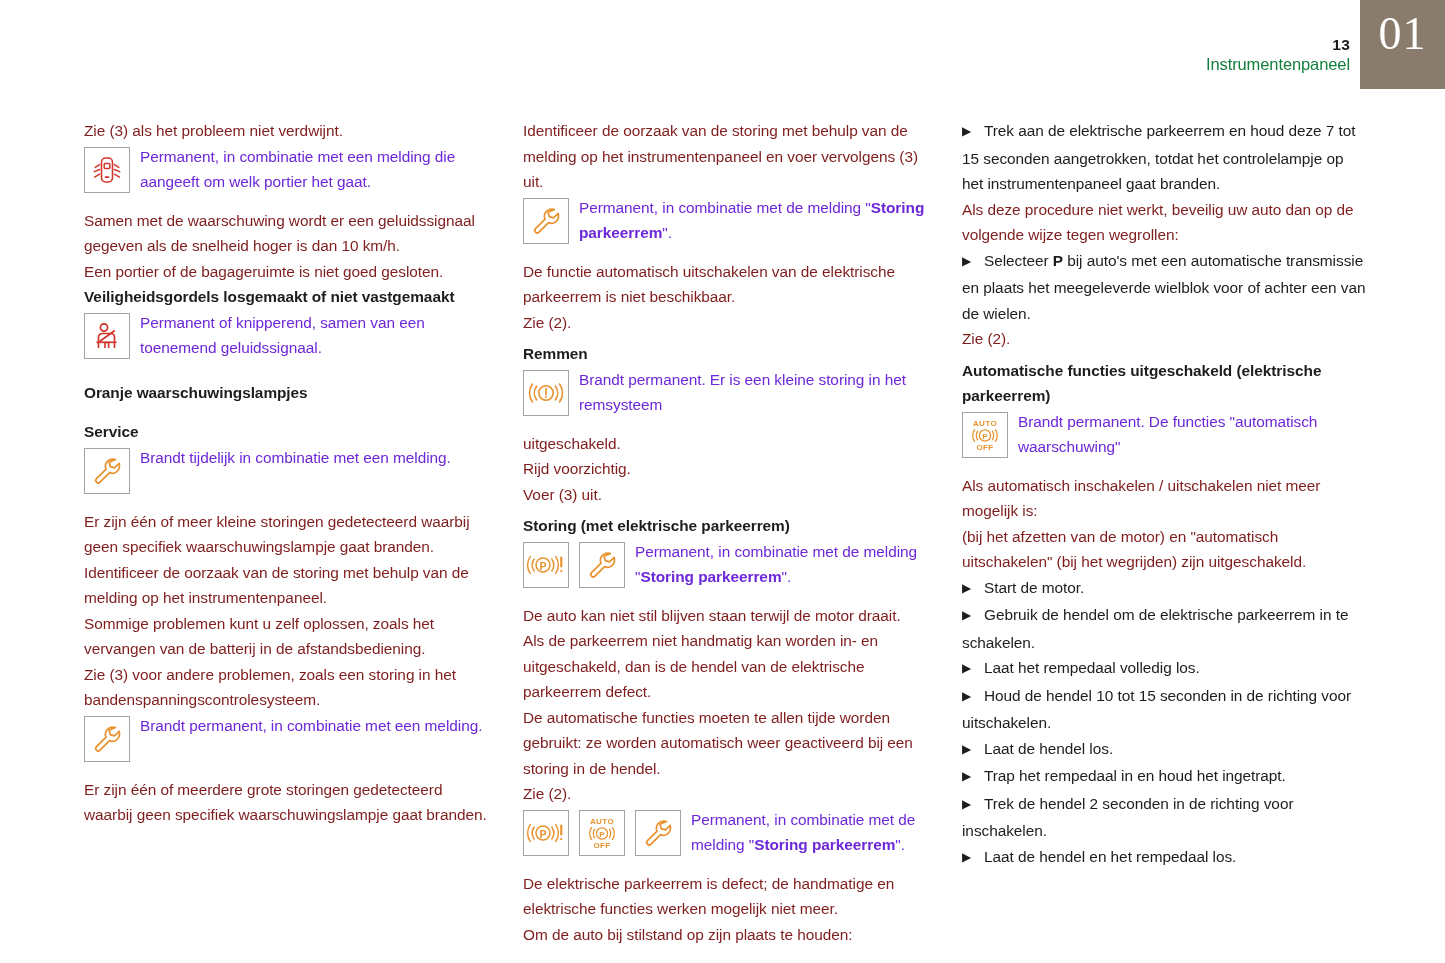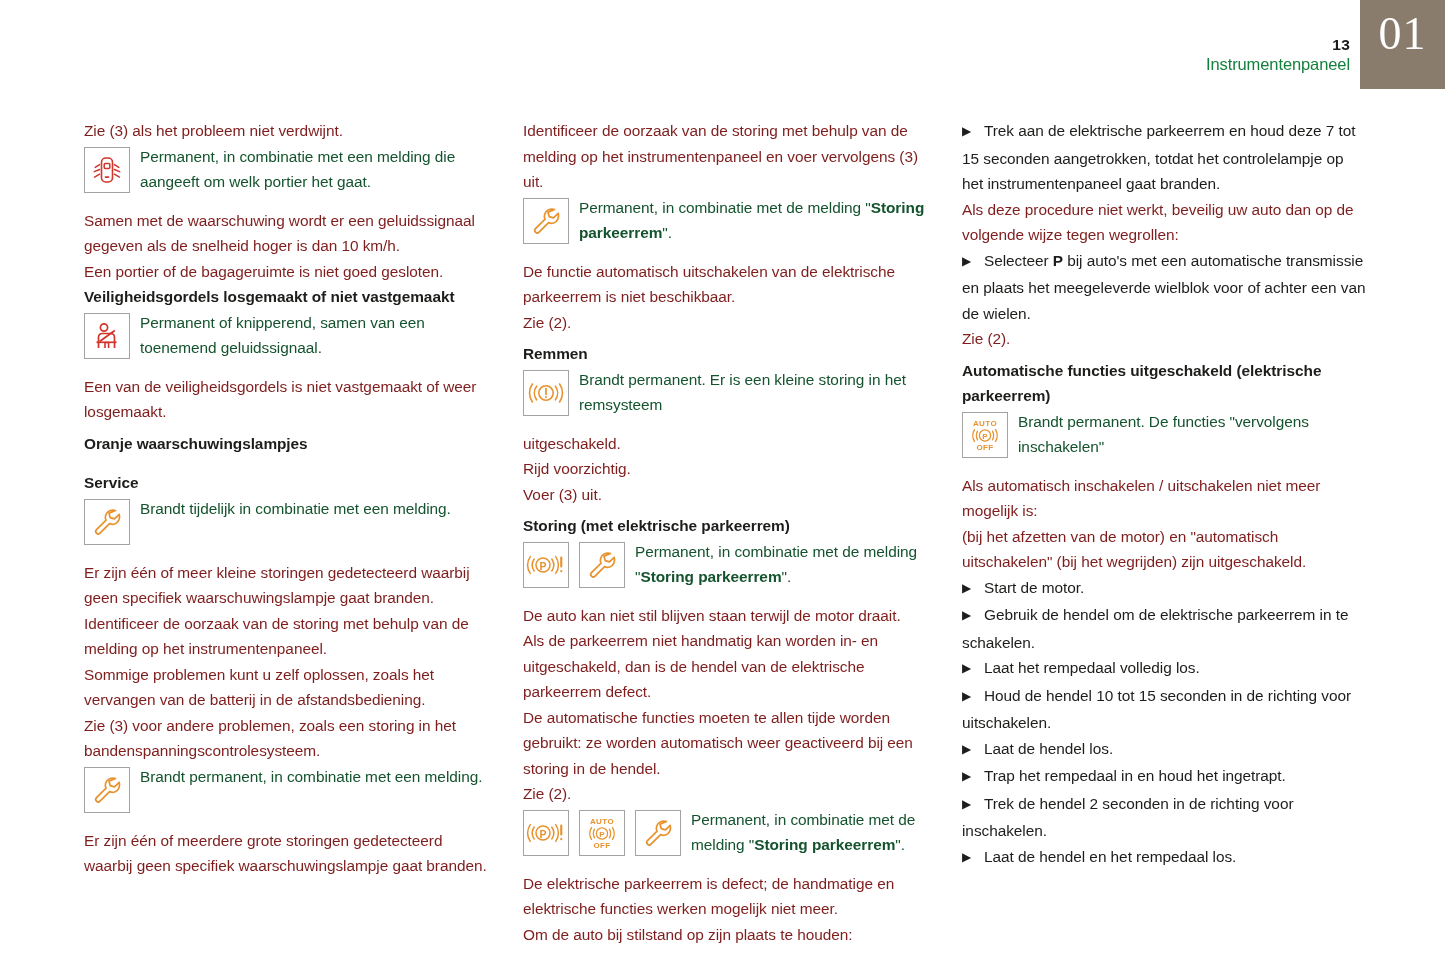--- a/index.html
+++ b/index.html
@@ -134,21 +134,21 @@
     align-items: center;
     justify-content: center;
     background: #fff;
   }
   .icon-box svg { display: block; }
   .clear { clear: both; }
 
   .icon-text {
     font-size: 15.4px;
     line-height: 25.5px;
-    color: #14532d;
+    color: #6d28d9;
     letter-spacing: -0.05px;
   }
 </style>
 </head>
 <body>
 
 <div class="page">
 
   <div class="header">
     <div class="header-text">
@@ -193,21 +193,20 @@
             <path d="M8.5 29 L8.5 18.5 Q8.5 14.5 12.5 14.5 L20.5 14.5 Q24.5 14.5 24.5 18.5 L24.5 29" fill="none" stroke="#d1352b" stroke-width="1.7"></path>
             <path d="M15 29 L15 23.5 L18.6 23.5 L18.6 29" fill="none" stroke="#d1352b" stroke-width="1.6"></path>
             <line x1="6.5" y1="23.3" x2="26.5" y2="23.3" stroke="#d1352b" stroke-width="1.7"></line>
             <line x1="24.8" y1="11.5" x2="9.6" y2="22.4" stroke="#d1352b" stroke-width="1.8"></line>
           </svg>
         </span>
         <div class="icon-text">Permanent of knipperend, samen van een toenemend geluidssignaal.</div>
         <div class="clear"></div>
       </div>
 
-      <p class="body">Een van de veiligheidsgordels is niet vastgemaakt of weer losgemaakt.</p>
 
       <div class="spacer-sm"></div>
       <h3 class="head">Oranje waarschuwingslampjes</h3>
       <div class="spacer-md"></div>
       <h3 class="head">Service</h3>
 
       <div class="icon-block">
         <span class="icon-box">
           <svg width="34" height="34" viewBox="0 0 34 34">
             <path d="M25.5 5.5 C21.5 4.2 17 6.2 15.7 10 C15.1 11.8 15.3 13.6 16.1 15.1 L6.5 24.7 C5.5 25.7 5.5 27.2 6.5 28.2 C7.5 29.2 9 29.2 10 28.2 L19.6 18.6 C21.1 19.4 22.9 19.6 24.7 19 C28.5 17.7 30.5 13.3 29.2 9.3 L24.5 13.9 L20.2 12.6 L19 8.3 Z" fill="none" stroke="#e8922e" stroke-width="1.7" stroke-linejoin="round"></path>
@@ -363,21 +362,21 @@
             <text x="20" y="10.5" text-anchor="middle" font-family="Liberation Sans, sans-serif" font-size="8" font-weight="bold" fill="#e8922e" letter-spacing="0.4">AUTO</text>
             <circle cx="20" cy="20.5" r="5.6" fill="none" stroke="#e8922e" stroke-width="1.3"></circle>
             <text x="20" y="24.2" text-anchor="middle" font-family="Liberation Sans, sans-serif" font-size="8" font-weight="bold" fill="#e8922e">P</text>
             <path d="M12.6 16.2 A8.4 8.4 0 0 0 12.6 24.8" fill="none" stroke="#e8922e" stroke-width="1.3" stroke-linecap="round"></path>
             <path d="M9.5 14.6 A11.4 11.4 0 0 0 9.5 26.4" fill="none" stroke="#e8922e" stroke-width="1.3" stroke-linecap="round"></path>
             <path d="M27.4 16.2 A8.4 8.4 0 0 1 27.4 24.8" fill="none" stroke="#e8922e" stroke-width="1.3" stroke-linecap="round"></path>
             <path d="M30.5 14.6 A11.4 11.4 0 0 1 30.5 26.4" fill="none" stroke="#e8922e" stroke-width="1.3" stroke-linecap="round"></path>
             <text x="20" y="34.5" text-anchor="middle" font-family="Liberation Sans, sans-serif" font-size="8" font-weight="bold" fill="#e8922e" letter-spacing="0.4">OFF</text>
           </svg>
         </span>
-        <div class="icon-text">Brandt permanent. De functies "vervolgens inschakelen"</div>
+        <div class="icon-text">Brandt permanent. De functies "automatisch waarschuwing"</div>
         <div class="clear"></div>
       </div>
 
       <p class="body">Als automatisch inschakelen / uitschakelen niet meer mogelijk is:</p>
       <p class="body">(bij het afzetten van de motor) en "automatisch uitschakelen" (bij het wegrijden) zijn uitgeschakeld.</p>
 
       <span class="arrow-item"><span class="arrow-glyph">▶</span><span class="txt">Start de motor.</span></span>
       <span class="arrow-item"><span class="arrow-glyph">▶</span><span class="txt">Gebruik de hendel om de elektrische parkeerrem in te schakelen.</span></span>
       <span class="arrow-item"><span class="arrow-glyph">▶</span><span class="txt">Laat het rempedaal volledig los.</span></span>
       <span class="arrow-item"><span class="arrow-glyph">▶</span><span class="txt">Houd de hendel 10 tot 15 seconden in de richting voor uitschakelen.</span></span>

